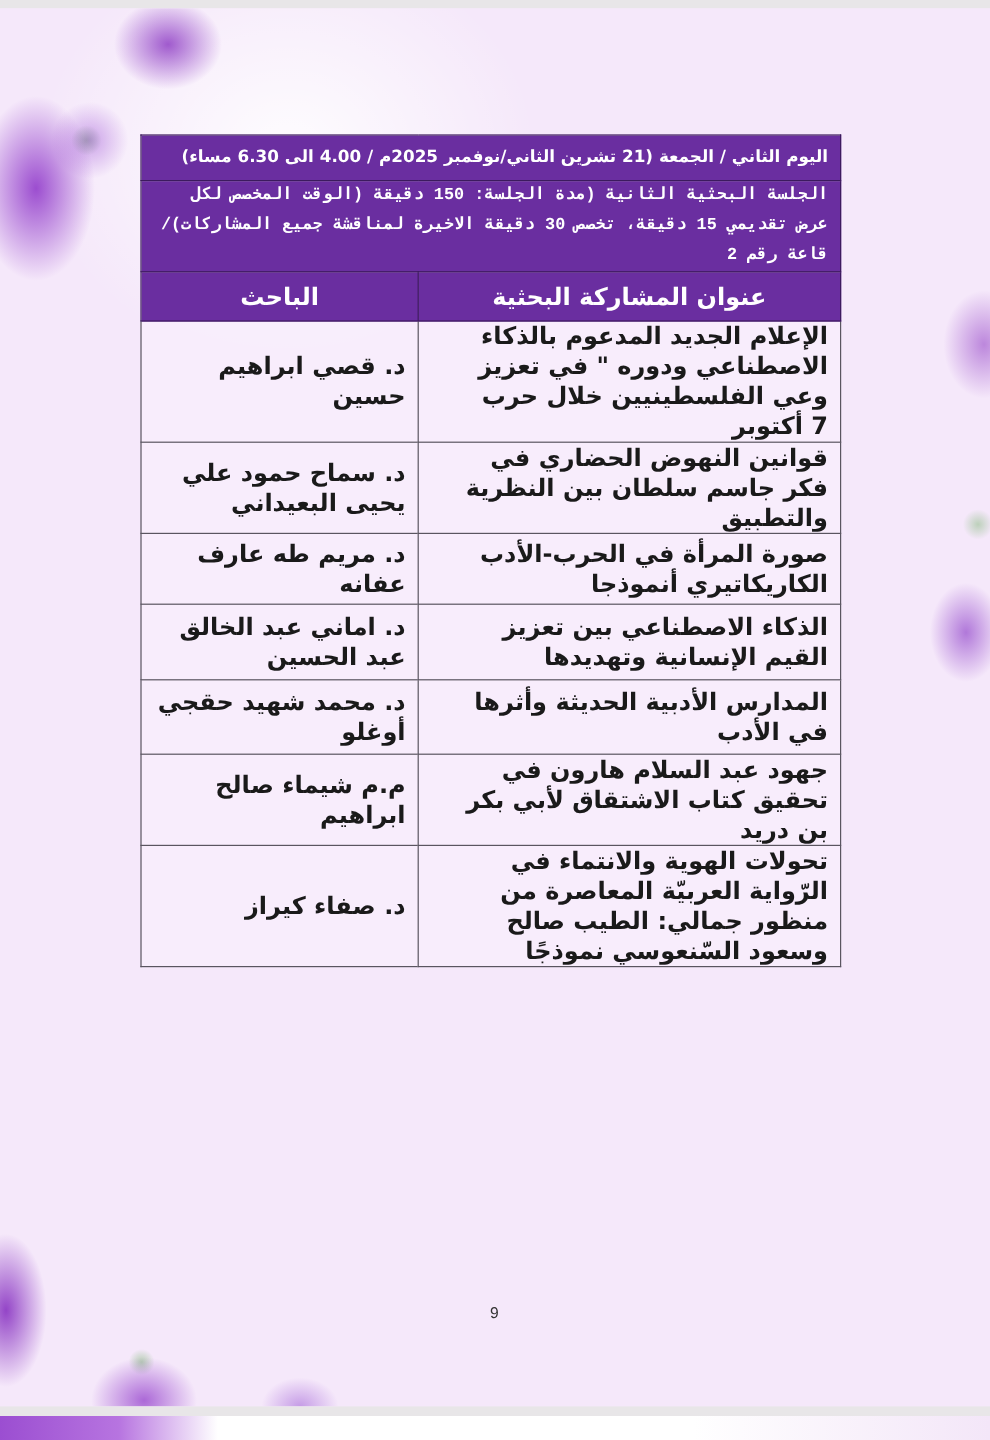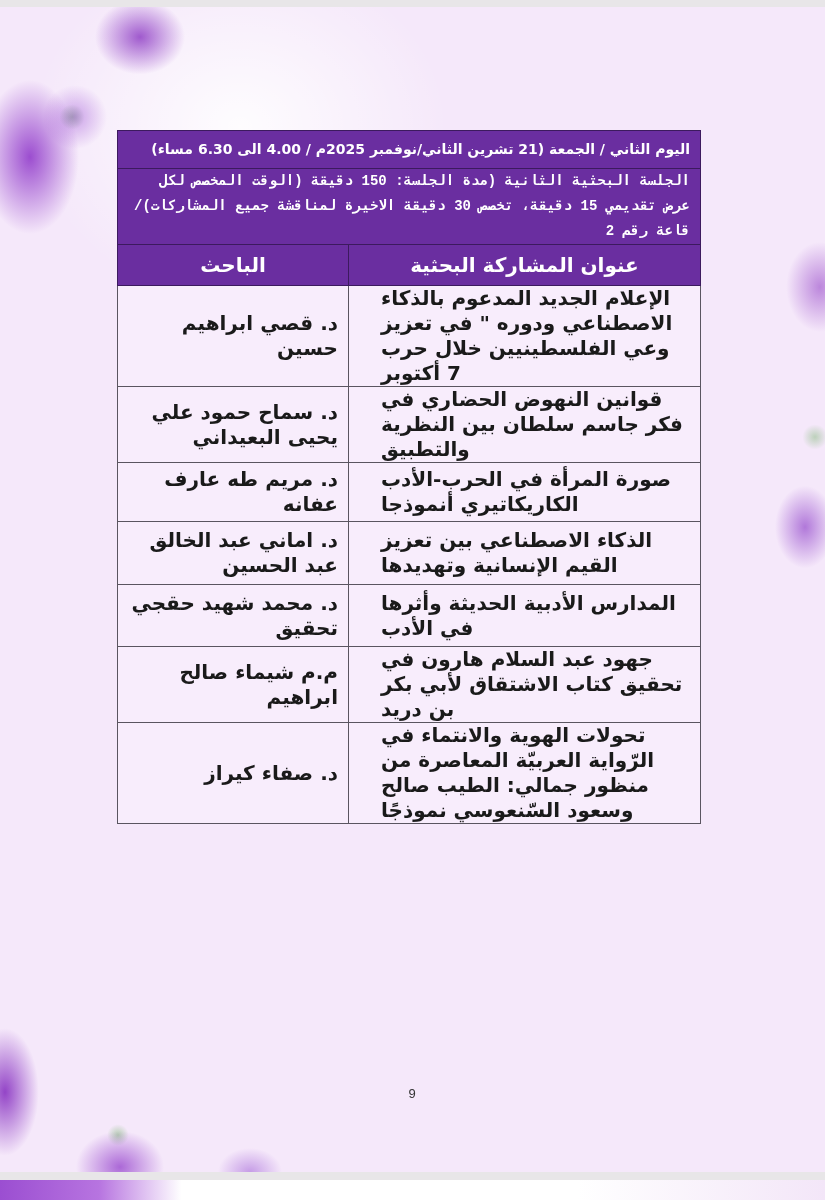--- a/index.html
+++ b/index.html
@@ -39,21 +39,21 @@
         radial-gradient(ellipse 45px 85px at 5px 1085px, rgba(130,40,190,0.85), rgba(130,40,190,0) 75%),
         radial-gradient(ellipse 55px 45px at 120px 1160px, rgba(140,50,200,0.7), rgba(140,50,200,0) 80%),
         radial-gradient(ellipse 40px 30px at 250px 1165px, rgba(150,80,210,0.5), rgba(150,80,210,0) 80%),
         radial-gradient(circle 12px at 118px 1128px, rgba(120,180,110,0.5), rgba(120,180,110,0) 90%),
         radial-gradient(ellipse 260px 220px at 240px 120px, rgba(255,255,255,0.9), rgba(255,255,255,0) 80%),
         #f5e8fa;
     }
     .schedule-table {
       position: absolute;
       left: 117px;
-      top: 130px;
+      top: 112px;
       width: 583px;
       border-collapse: collapse;
       direction: rtl;
       table-layout: fixed;
     }
     .schedule-table td, .schedule-table th {
       border: 1.5px solid #5a5560;
       padding: 0 10px;
       font-weight: bold;
       color: #1a1a1a;
@@ -78,21 +78,21 @@
       height: 40px;
       text-align: center;
       font-weight: bold;
     }
     .data-row td {
       background: rgba(250, 240, 253, 0.55);
       text-align: right;
       vertical-align: middle;
     }
     .data-row td.title-cell {
-      text-align: left;
+      text-align: right;
       padding-left: 32px;
     }
     .col-title { width: 352px; }
     .col-researcher { width: 231px; }
     .page-number {
       position: absolute;
       left: 400px;
       top: 1086px;
       width: 24px;
       text-align: center;
@@ -137,21 +137,21 @@
   <tr class="data-row" style="height:59px">
     <td class="title-cell">صورة المرأة في الحرب-الأدب الكاريكاتيري أنموذجا</td>
     <td>د. مريم طه عارف عفانه</td>
   </tr>
   <tr class="data-row" style="height:63px">
     <td class="title-cell">الذكاء الاصطناعي بين تعزيز القيم الإنسانية وتهديدها</td>
     <td>د. اماني عبد الخالق عبد الحسين</td>
   </tr>
   <tr class="data-row" style="height:62px">
     <td class="title-cell">المدارس الأدبية الحديثة وأثرها في الأدب</td>
-    <td>د. محمد شهيد حقجي تحقيق</td>
+    <td>د. محمد شهيد حقجي أوغلو</td>
   </tr>
   <tr class="data-row" style="height:69px">
     <td class="title-cell">جهود عبد السلام هارون في تحقيق كتاب الاشتقاق لأبي بكر بن دريد</td>
     <td>م.م شيماء صالح ابراهيم</td>
   </tr>
   <tr class="data-row" style="height:100px">
     <td class="title-cell">تحولات الهوية والانتماء في الرّواية العربيّة المعاصرة من منظور جمالي: الطيب صالح وسعود السّنعوسي نموذجًا</td>
     <td>د. صفاء كيراز</td>
   </tr>
 </tbody>

